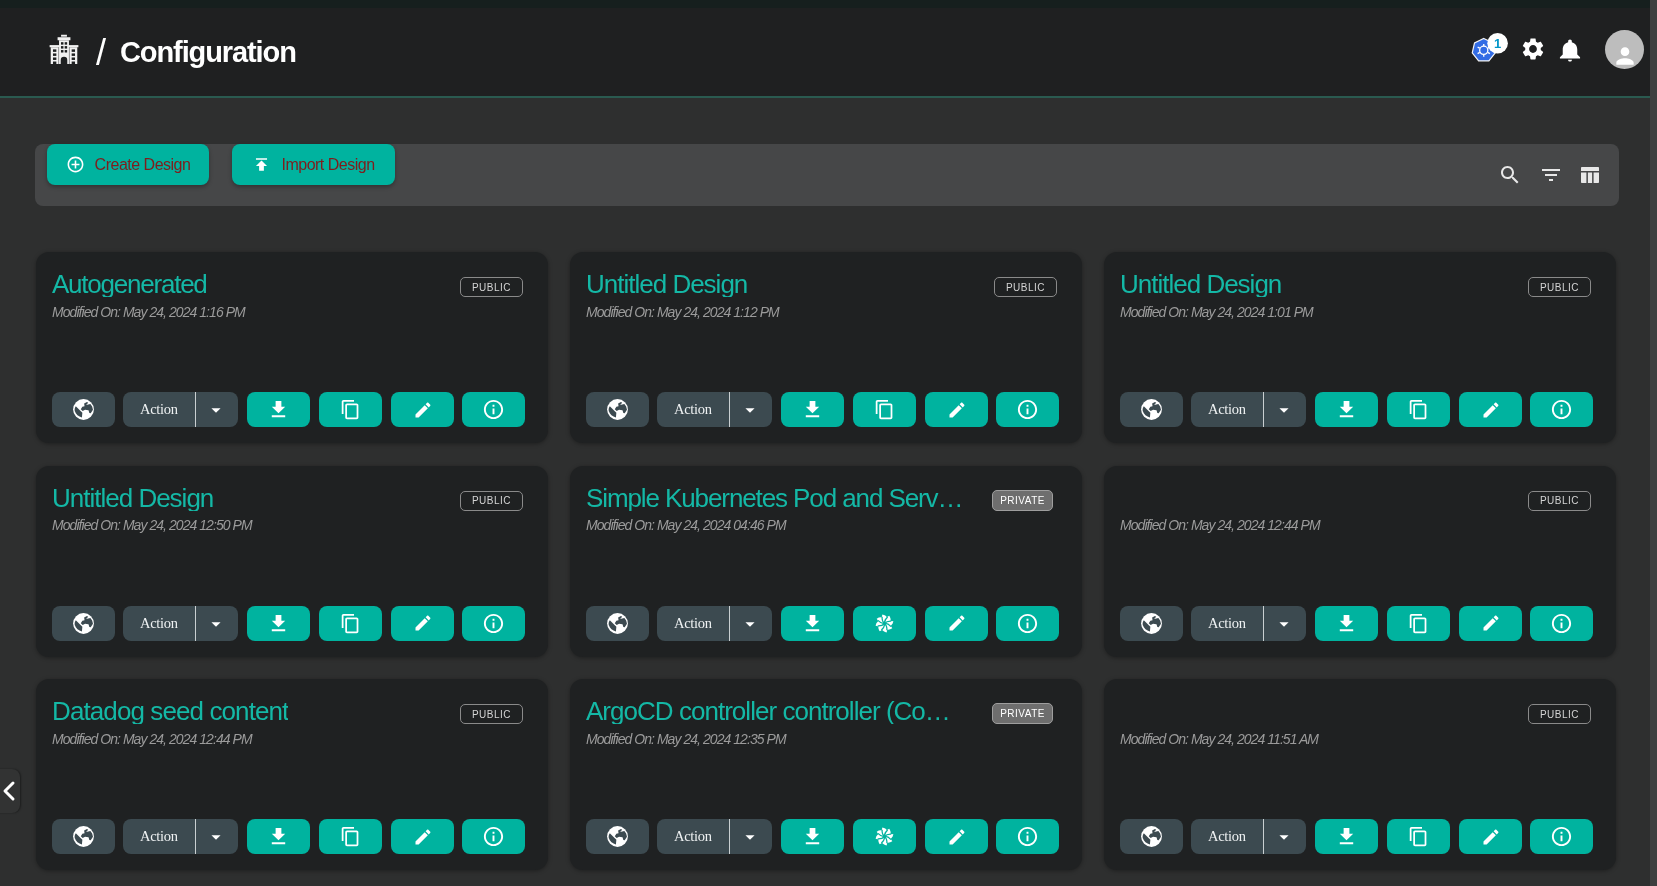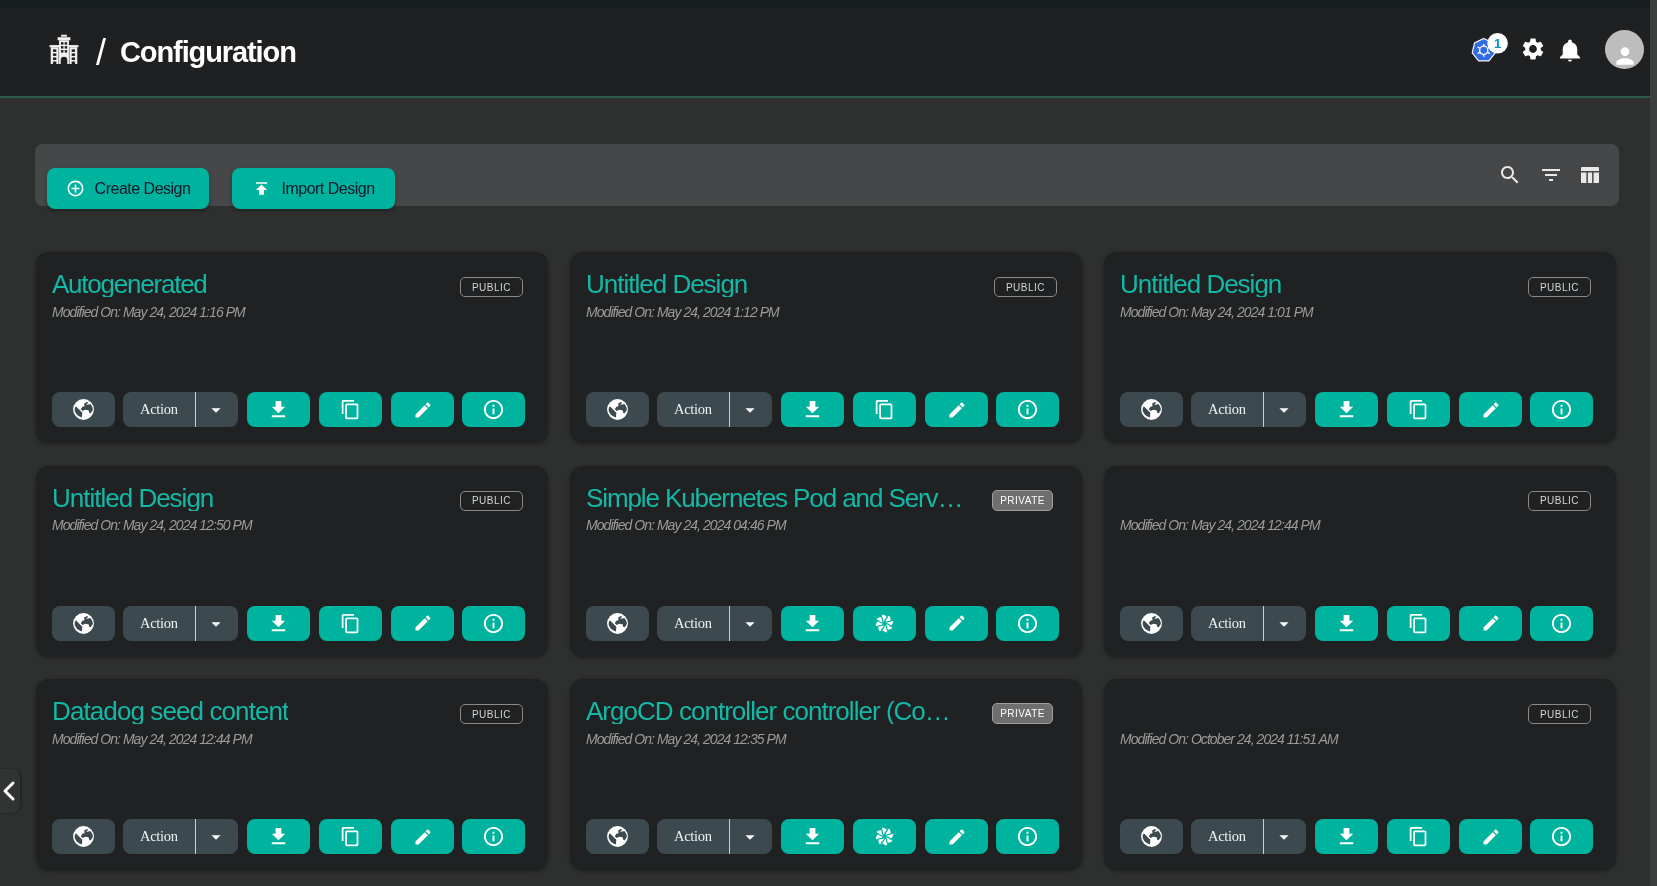--- a/index.html
+++ b/index.html
@@ -4,21 +4,21 @@
 * { margin:0; padding:0; box-sizing:border-box; }
 html,body { width:1657px; height:886px; overflow:hidden; background:#2e2f2f; font-family:"Liberation Sans", sans-serif; }
 .topstrip { position:absolute; left:0; top:0; width:1657px; height:8px; background:#161f1e; }
 .nav { position:absolute; left:0; top:8px; width:1650px; height:90px; background:#1f2021; border-bottom:2px solid #2a5a50; }
 .bicon { position:absolute; left:46.4px; top:23.7px; }
 .slash { position:absolute; left:96px; top:26.5px; color:#fff; font-size:36px; line-height:36px; }
 .pagetitle { position:absolute; left:120px; top:29.5px; color:#fff; font-size:29px; line-height:29px; font-weight:bold; letter-spacing:-1.1px; }
 .navic { position:absolute; }
 .scrollbar { position:absolute; right:0; top:0; width:7px; height:886px; background:#3d3f3f; z-index:50; }
 .toolbar { position:absolute; left:35px; top:144px; width:1584px; height:62px; background:#464748; border-radius:8px; }
-.tbtn { position:absolute; top:24px; height:41px; border-radius:8px; background:#00b39f; color:#0f172a; font-size:16px; letter-spacing:-0.5px; display:flex; align-items:center; justify-content:center; gap:10px; box-shadow:0 2px 4px rgba(0,0,0,.3); }
+.tbtn { position:absolute; top:0; height:41px; border-radius:8px; background:#00b39f; color:#7f1d1d; font-size:16px; letter-spacing:-0.5px; display:flex; align-items:center; justify-content:center; gap:10px; box-shadow:0 2px 4px rgba(0,0,0,.3); }
 .ticon { position:absolute; top:19px; }
 .card { position:absolute; width:512px; height:191px; background:#1f2122; border-radius:13px; box-shadow:0 1px 4px rgba(0,0,0,.35); }
 .ctitle { position:absolute; left:16px; top:19px; max-width:430px; color:#14b8a6; font-size:26px; line-height:26px; white-space:nowrap; overflow:hidden; }
 .cmod { position:absolute; left:16px; top:51.7px; color:#9b9b9b; font-size:14px; line-height:17px; letter-spacing:-0.95px; font-style:italic; }
 .chip-pub { position:absolute; right:25px; top:25px; height:20px; border:1px solid #8a8a8a; border-radius:5px; color:#d4d4d4; font-size:10px; letter-spacing:.5px; padding:0 11px; display:flex; align-items:center; }
 .chip-priv { position:absolute; right:29px; top:24px; height:21px; background:#6e6e6e; border:1px solid #9e9e9e; border-radius:5px; color:#fff; font-size:10px; letter-spacing:.5px; padding:0 7px; display:flex; align-items:center; }
 .brow { position:absolute; left:0; top:140px; width:512px; height:35px; }
 .btn { position:absolute; top:0; height:35px; border-radius:8px; display:flex; align-items:center; justify-content:center;font-family:Liberation Serif, serif; }
 .teal { background:#00b39f; }
 .slate { background:#3c4a50; }
@@ -458,21 +458,21 @@
       </div>
     <div class="btn teal" style="left:426px;width:63px">
         <svg width="23" height="23" viewBox="0 0 24 24" fill="#fff">
           <path d="M11 7h2v2h-2zm0 4h2v6h-2zm1-9C6.48 2 2 6.48 2 12s4.48 10 10 10 10-4.48 10-10S17.52 2 12 2zm0 18c-4.41 0-8-3.59-8-8s3.59-8 8-8 8 3.59 8 8-3.59 8-8 8z"></path>
         </svg>
       </div>
   </div>
 </div>
 <div class="card" style="left:1104px;top:679.0px">
   <div class="chip-pub">PUBLIC</div>
-  <div class="cmod">Modified On: October 24, 2024 11:51 AM</div>
+  <div class="cmod">Modified On: May 24, 2024 11:51 AM</div>
   <div class="brow">
     <div class="btn slate" style="left:16px;width:63px">
         <svg width="25" height="25" viewBox="0 0 24 24">
           <circle cx="12" cy="12" r="10" fill="#fff"></circle>
 <path fill="#3c4a50" d="M4.6 8.9l6.3 6.3-.4 4.4c-3.2-.6-5.9-3-6.9-6.1-.3-1-.1-3.2 1-4.6z"></path>
 <path fill="#3c4a50" d="M12.6 6.2l2.7-1.4 1.2.6-2 2.2 4.1-1 1.7 2.6.8 3-2.2 3.4-1.3-.3-.8-2.6-3.3-.5-2.3 1.3-1.8-1.8 1.5-2.4 2.1-.4-.4-2.7z"></path>
         </svg>
       </div>
     <div class="btn slate action" style="left:87px;width:115px">
         <span class="atxt">Action</span>

